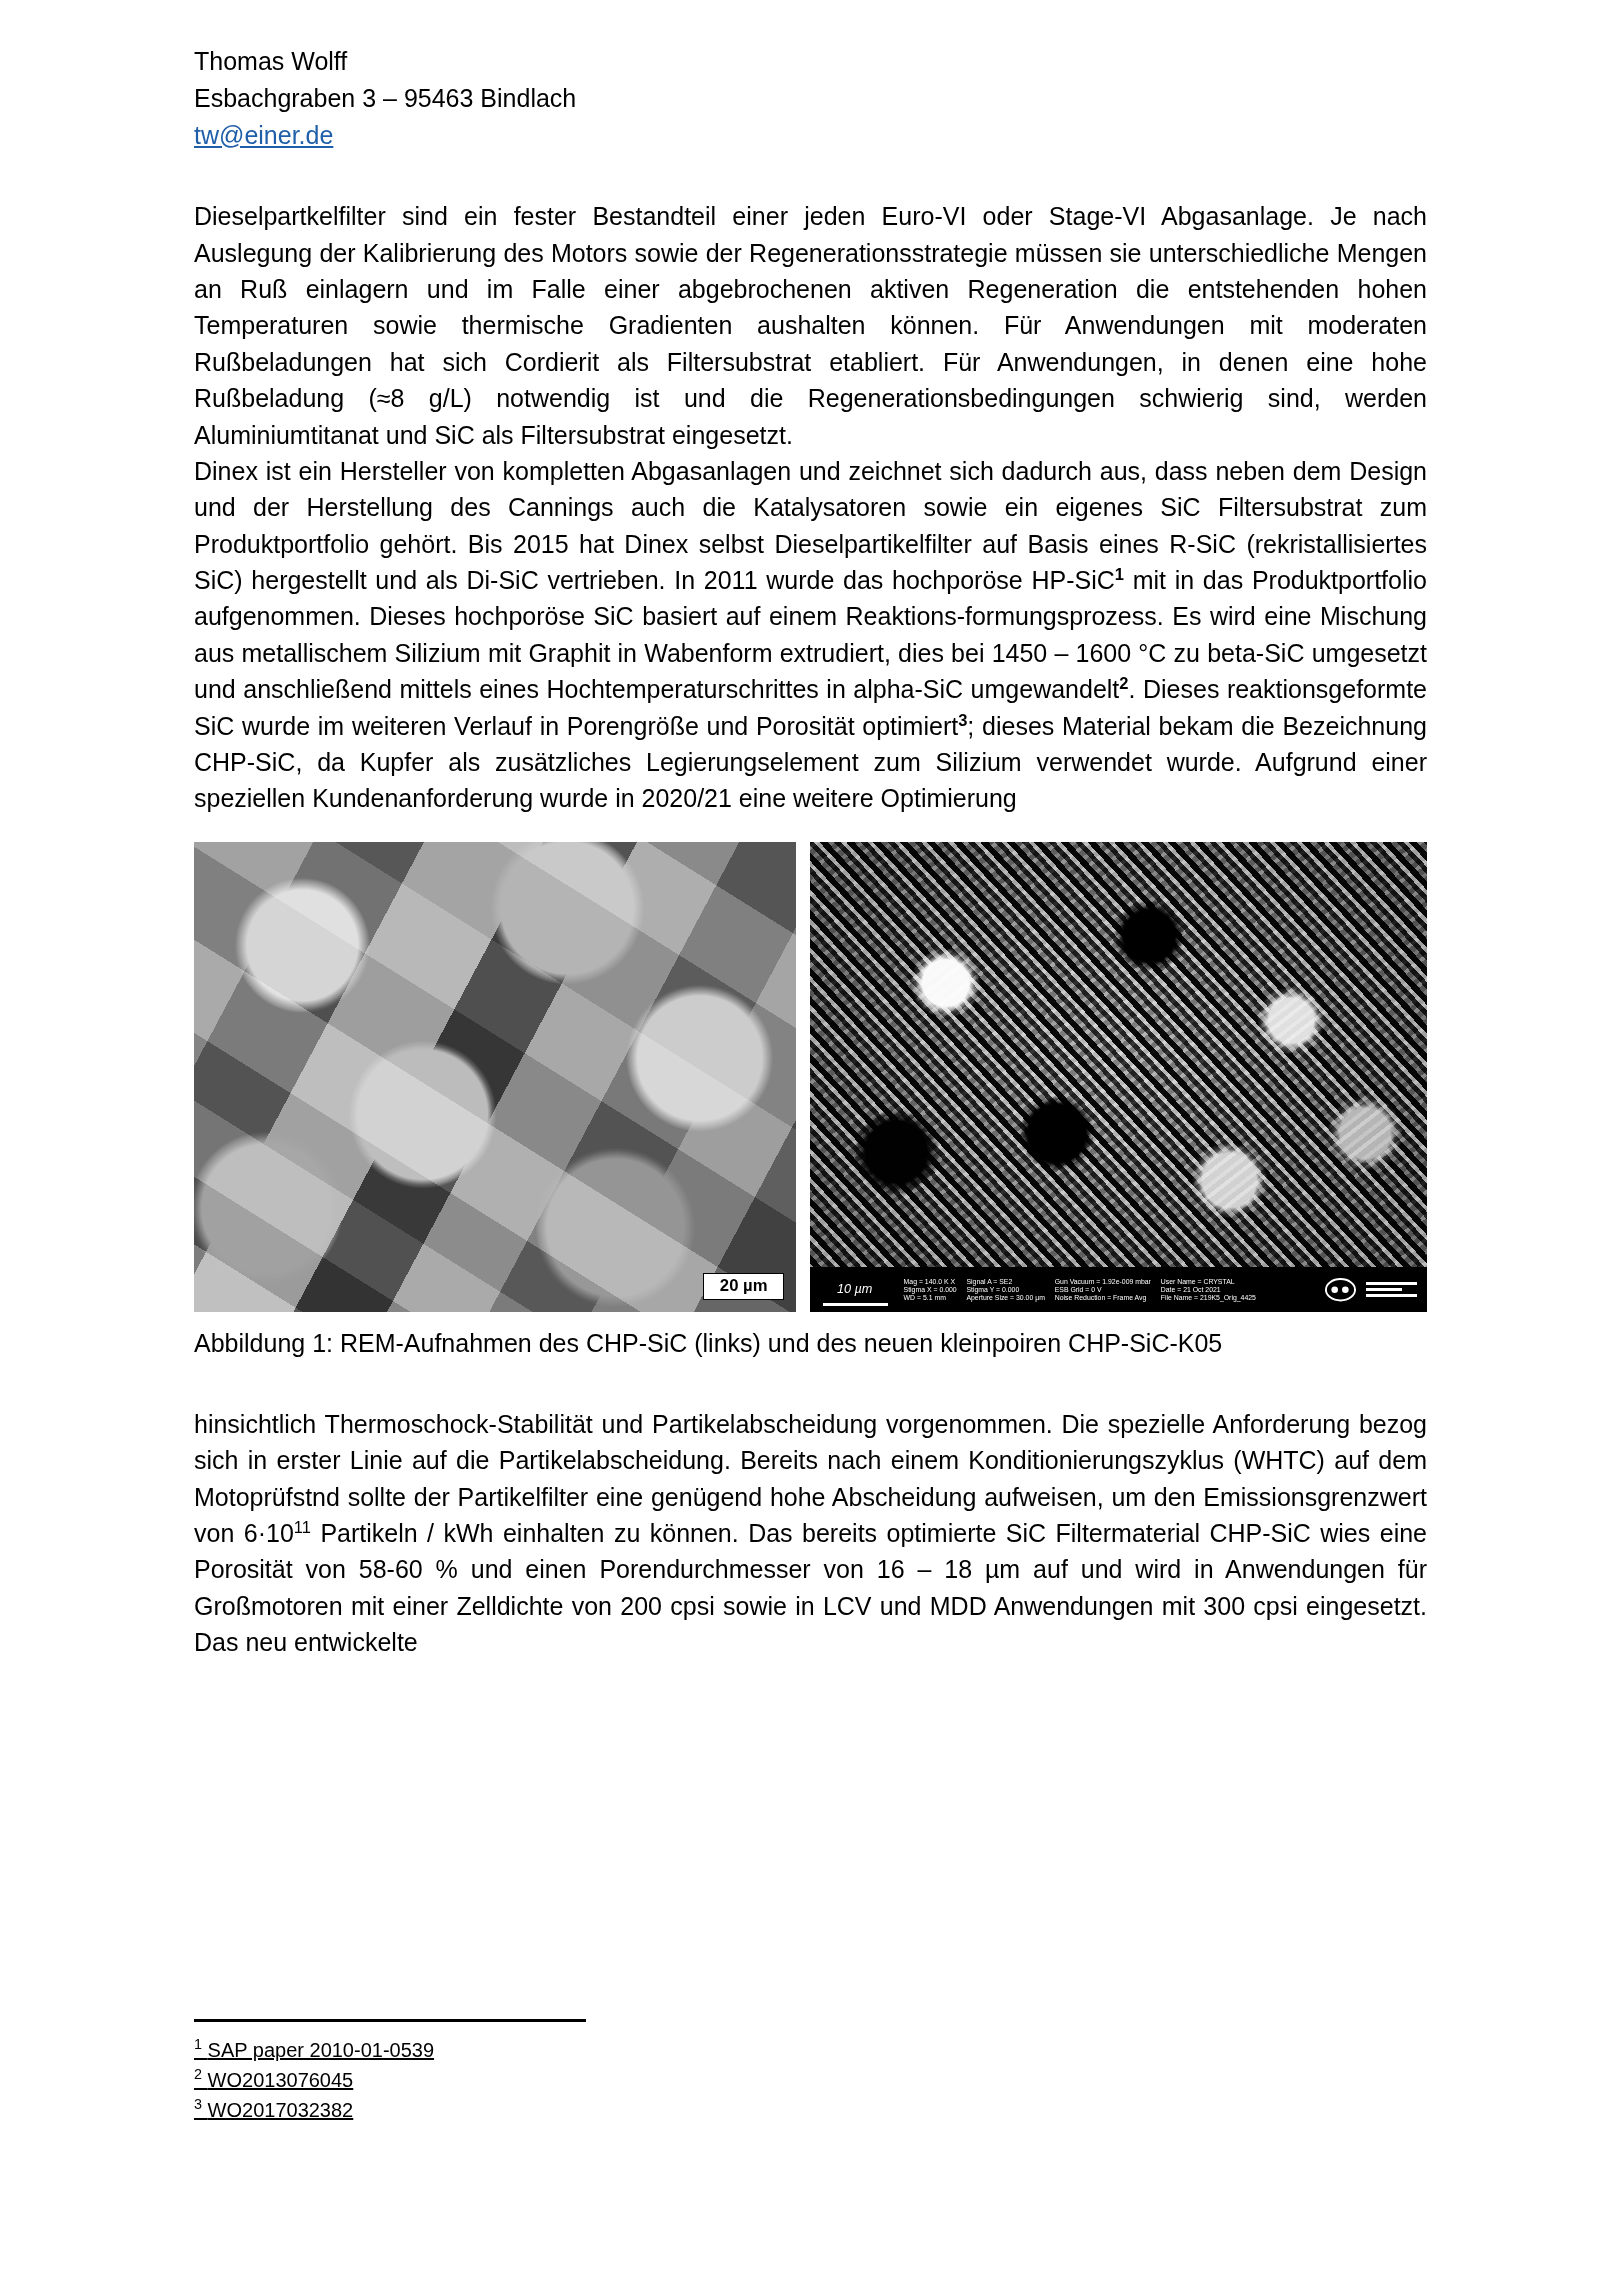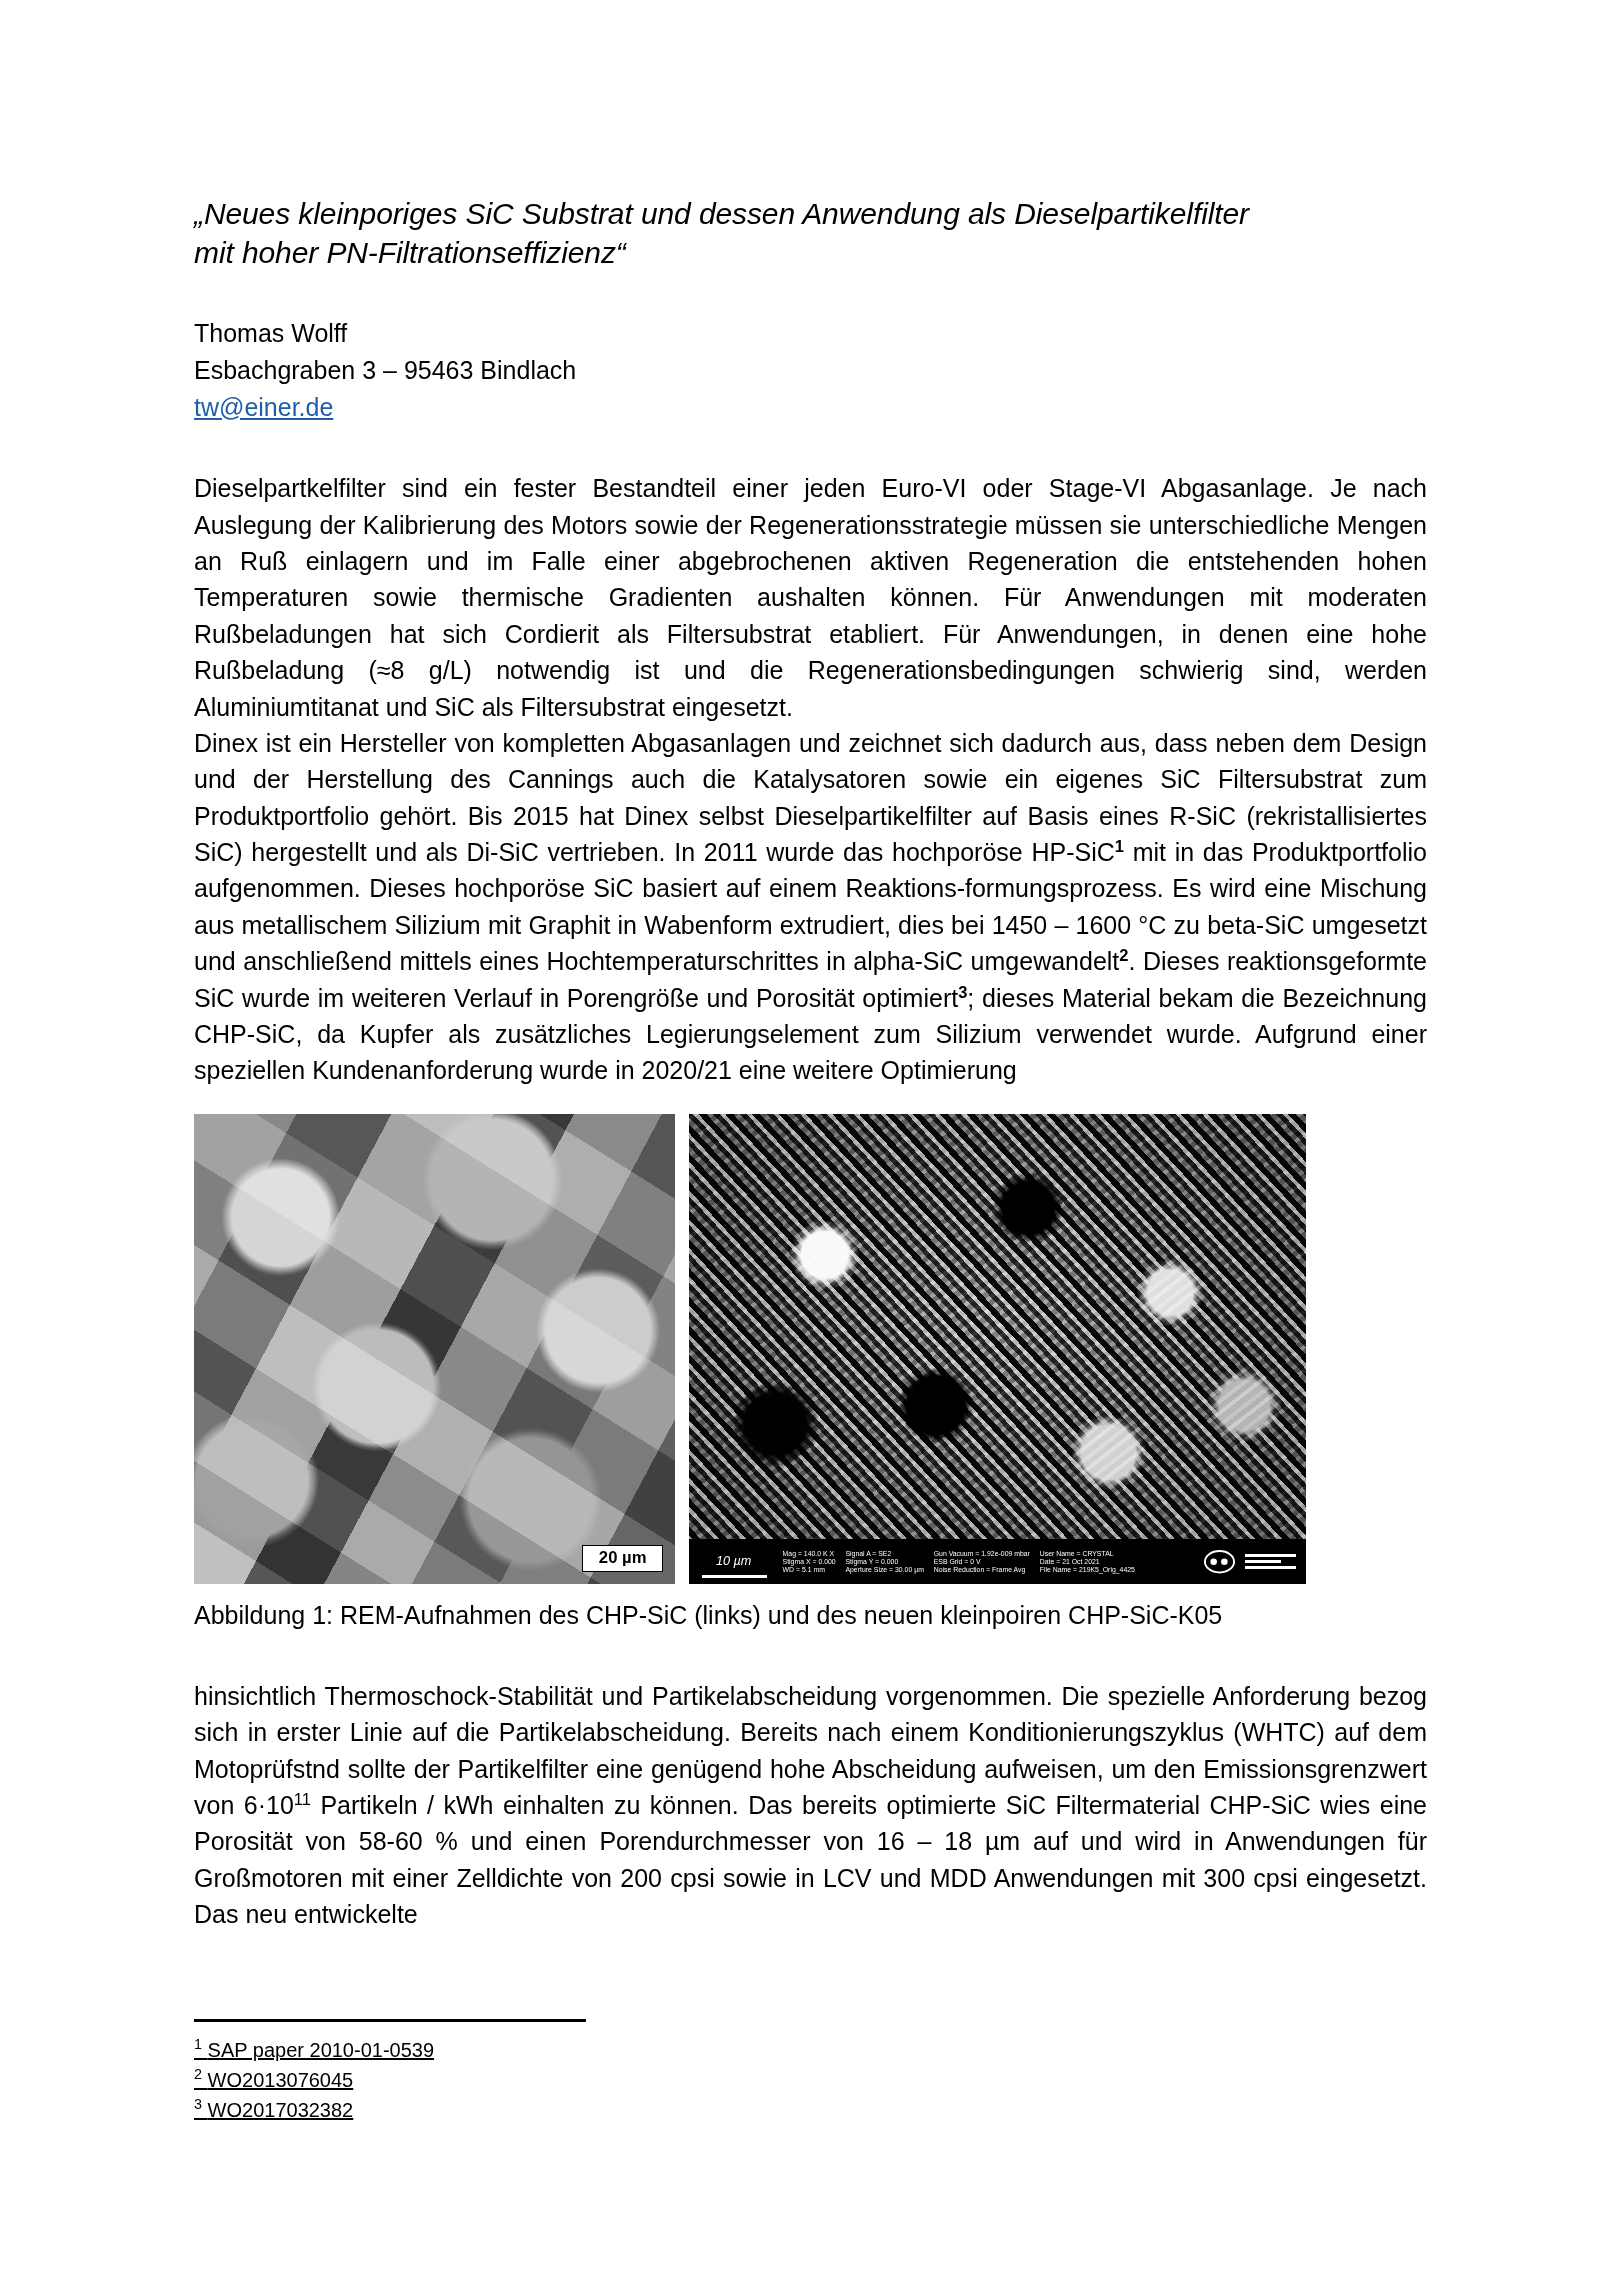--- a/index.html
+++ b/index.html
@@ -75,21 +75,21 @@
     margin-top: 25.5px;
     display: flex;
     gap: 13.7px;
     width: 1233px;
   }
   .sem {
     position: relative;
     overflow: hidden;
     background: #2b2b2b;
   }
-  .sem-left  { width: 481px; height: 470px; }
+  .sem-left  { width: 602px; height: 470px; }
   .sem-right { width: 617px; height: 470px; }
 
   
   .sem-left .tex {
     position: absolute; inset: 0;
     background:
       radial-gradient(circle at 18% 22%, #d8d8d8 0 9%, rgba(0,0,0,0) 11%),
       radial-gradient(circle at 62% 14%, #bdbdbd 0 12%, rgba(0,0,0,0) 14%),
       radial-gradient(circle at 84% 46%, #cfcfcf 0 11%, rgba(0,0,0,0) 13%),
       radial-gradient(circle at 38% 58%, #c6c6c6 0 14%, rgba(0,0,0,0) 16%),
@@ -229,24 +229,20 @@
     text-decoration: underline;
   }
   .footnote sup { font-weight: 400; font-size: 0.72em; }
 </style>
 </head>
 <body>
 
 <div class="page">
   <div class="content">
 
-    <h1 class="doc-title">
-      <span class="t-line">„Neues kleinporiges SiC Substrat und dessen Anwendung als Dieselpartikelfilter</span>
-      <span class="t-line">mit hoher PN-Filtrationseffizienz“</span>
-    </h1>
 
     <div class="author-block">
       <div>Thomas Wolff</div>
       <div>Esbachgraben 3 – 95463 Bindlach</div>
       <div><a class="email-link" href="#">tw@einer.de</a></div>
     </div>
 
     <p class="body-text para-gap-top"><span>Dieselpartkelfilter sind ein fester Bestandteil einer jeden Euro-VI oder Stage-VI Abgasanlage. Je nach Auslegung der Kalibrierung des Motors sowie der Regenerationsstrategie müssen sie unterschiedliche Mengen an Ruß einlagern und im Falle einer abgebrochenen aktiven Regeneration die entstehenden hohen Temperaturen sowie thermische Gradienten aushalten können. Für Anwendungen mit moderaten Rußbeladungen hat sich Cordierit als Filtersubstrat etabliert. Für Anwendungen, in denen eine hohe Rußbeladung (≈8 g/L) notwendig ist und die Regenerationsbedingungen schwierig sind, werden Aluminiumtitanat und SiC als Filtersubstrat eingesetzt.</span></p>
 
     <p class="body-text"><span>Dinex ist ein Hersteller von kompletten Abgasanlagen und zeichnet sich dadurch aus, dass neben dem Design und der Herstellung des Cannings auch die Katalysatoren sowie ein eigenes SiC Filtersubstrat zum Produktportfolio gehört. Bis 2015 hat Dinex selbst Dieselpartikelfilter auf Basis eines R-SiC (rekristallisiertes SiC) hergestellt und als Di-SiC vertrieben. In 2011 wurde das hochporöse HP-SiC</span><sup>1</sup><span> mit in das Produktportfolio aufgenommen. Dieses hochporöse SiC basiert auf einem Reaktions-formungsprozess. Es wird eine Mischung aus metallischem Silizium mit Graphit in Wabenform extrudiert, dies bei 1450 – 1600 °C zu beta-SiC umgesetzt und anschließend mittels eines Hochtemperaturschrittes in alpha-SiC umgewandelt</span><sup>2</sup><span>. Dieses reaktionsgeformte SiC wurde im weiteren Verlauf in Porengröße und Porosität optimiert</span><sup>3</sup><span>; dieses Material bekam die Bezeichnung CHP-SiC, da Kupfer als zusätzliches Legierungselement zum Silizium verwendet wurde. Aufgrund einer speziellen Kundenanforderung wurde in 2020/21 eine weitere Optimierung</span></p>

